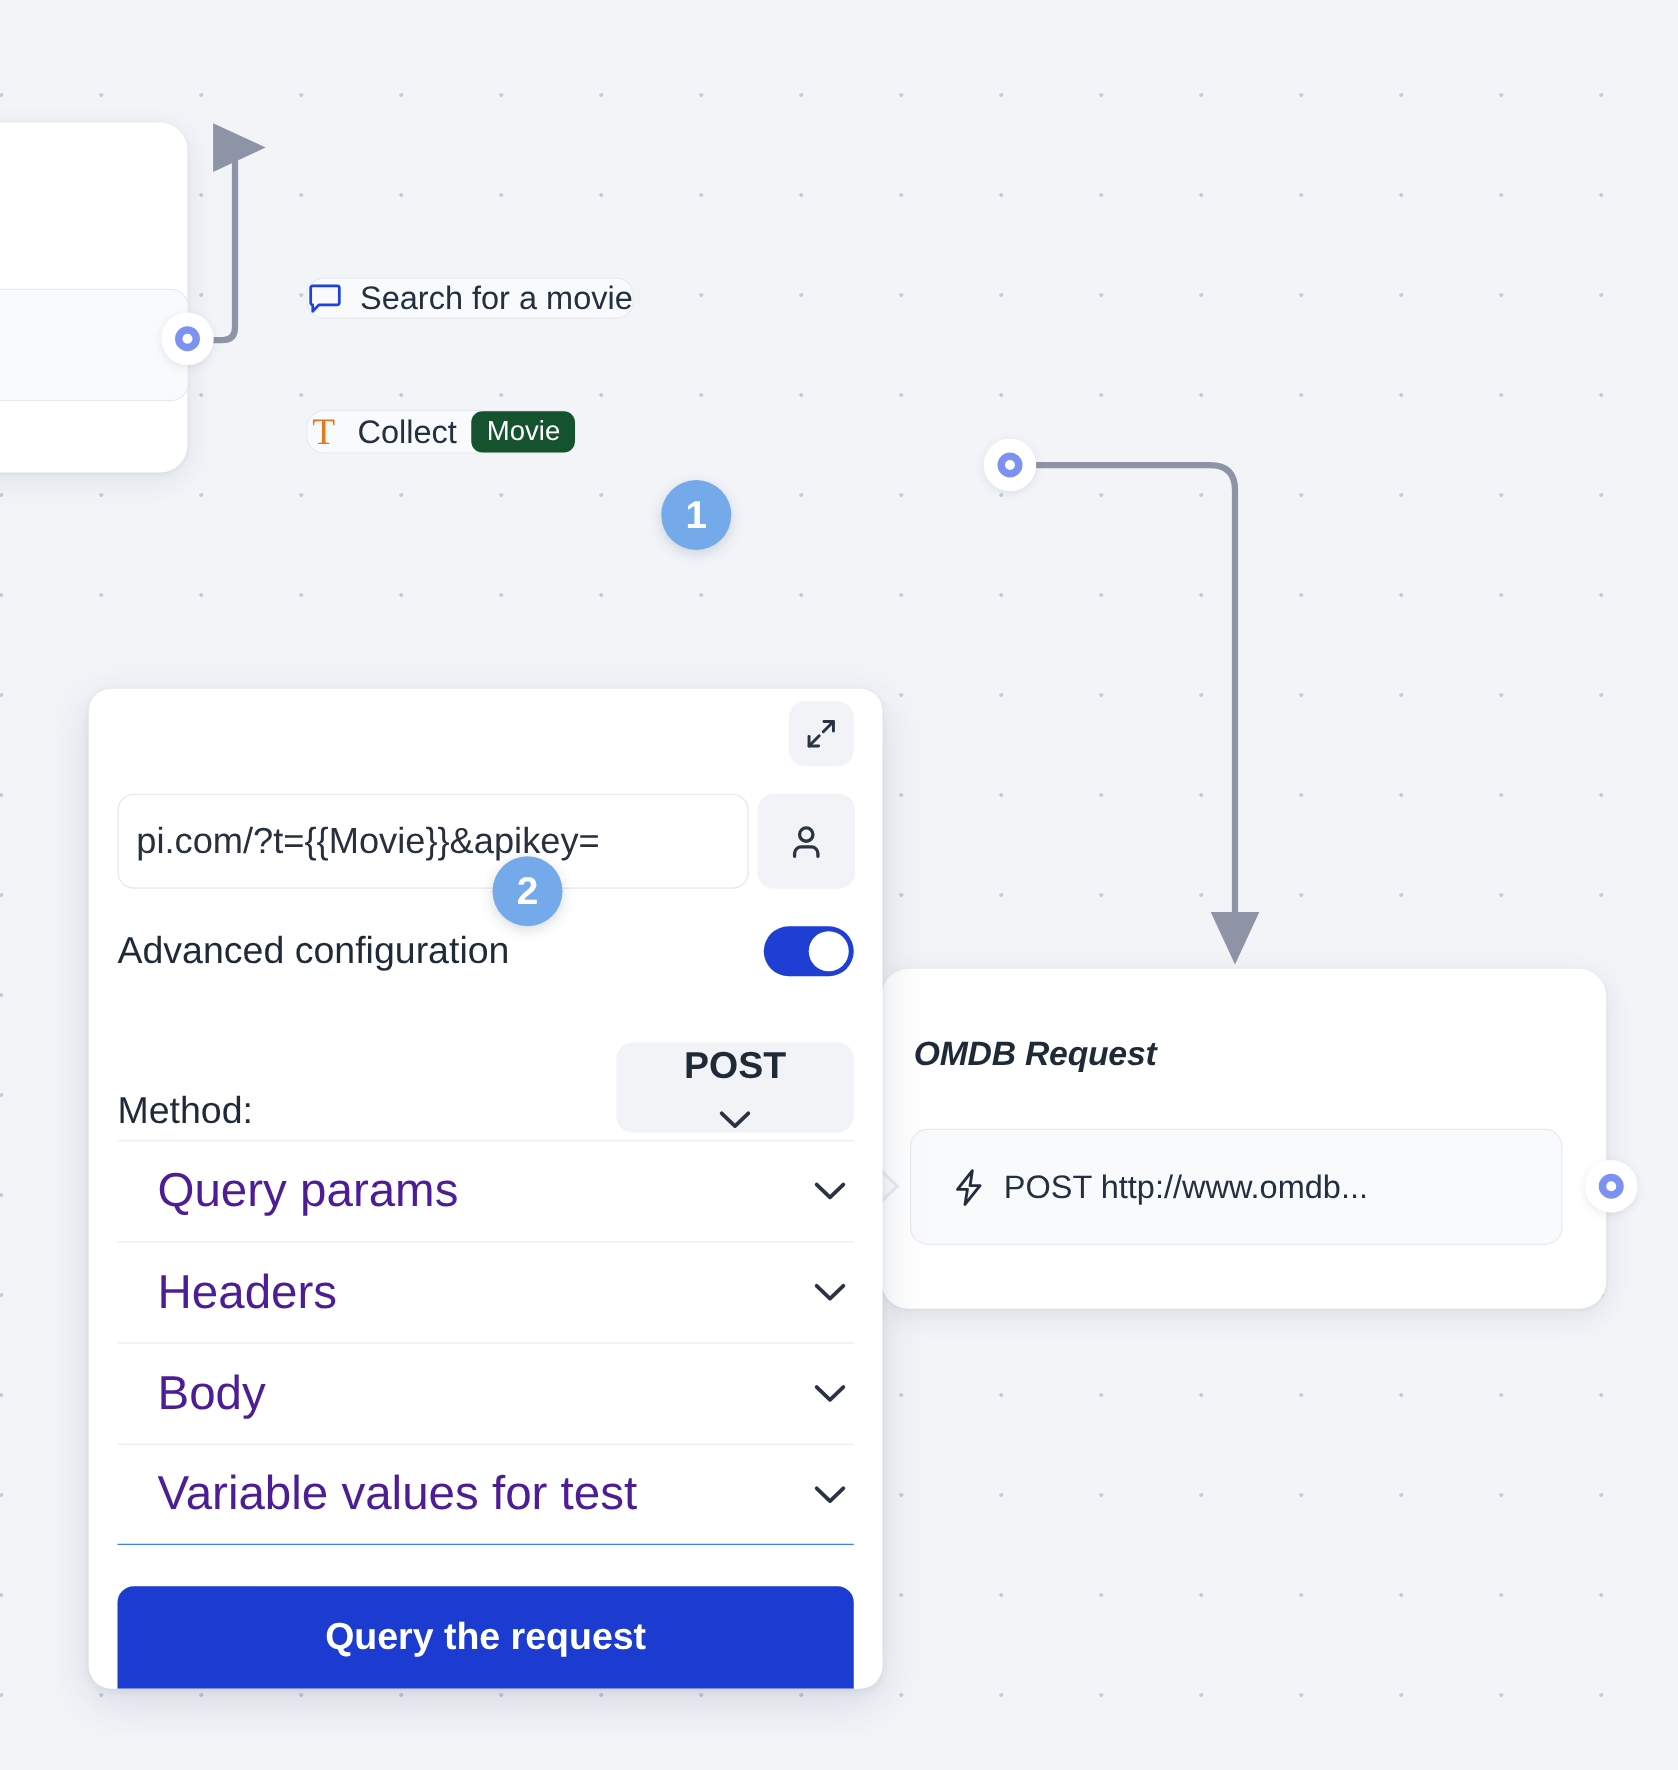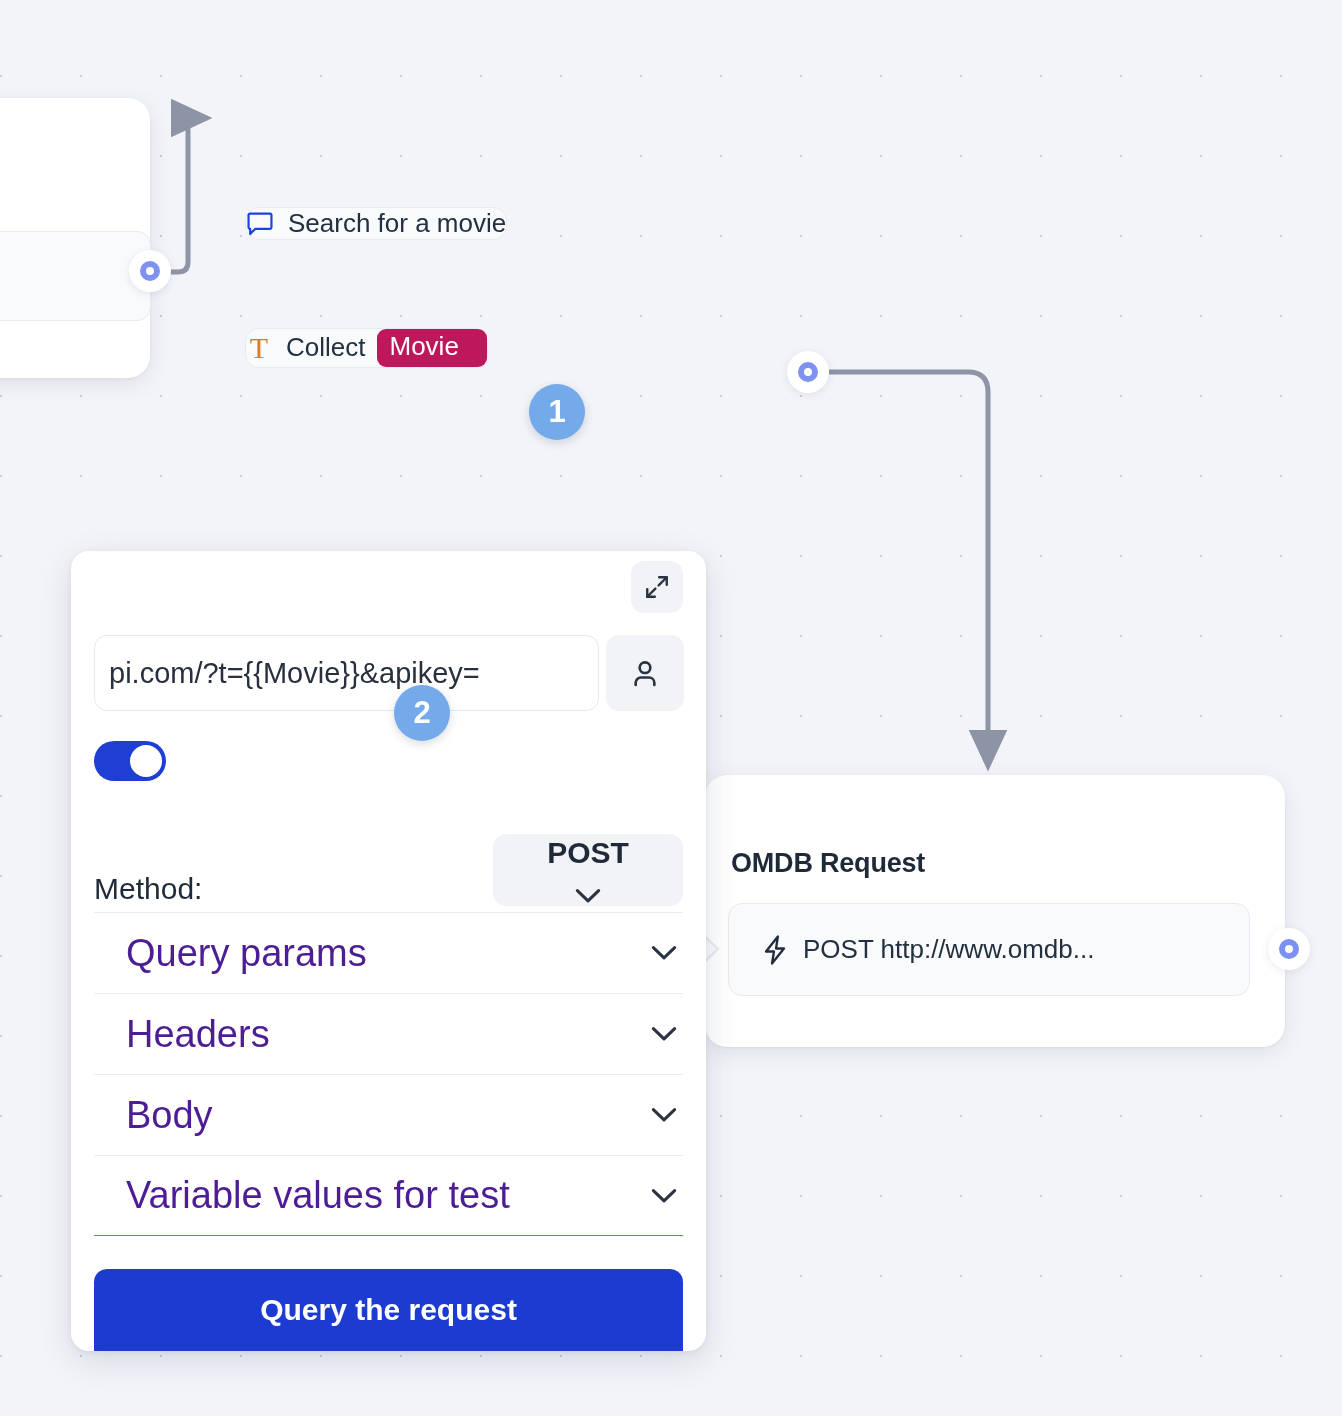--- a/index.html
+++ b/index.html
@@ -78,38 +78,38 @@
 
   
   #movie-card {
     left: 210px;
     top: 81px;
     width: 596px;
     height: 389px;
     padding: 30px 36px;
   }
   #movie-card .node-title { margin: 7px 0 0 9px; }
-  #row-search { position: absolute; left: 245px; top: 207px; }
+  #row-search { position: absolute; left: 245px; top: 222px; }
   #row-collect { position: absolute; left: 245px; top: 328px; }
 
   .icon-bubble { width: 28px; height: 24px; display:block; }
   .icon-t {
     font-family: "Liberation Serif", serif;
     font-size: 30px;
     color: #e07a21;
     line-height: 1;
     width: 26px;
     text-align: center;
   }
   .chip-var {
-    background: #be185d;
+    background: #14532d;
     color: #ffffff;
     border-radius: 9px;
-    padding: 3px 28px 5px 12px;
-    font-size: 26px;
+    padding: 3px 12px 5px 12px;
+    font-size: 22px;
     line-height: 1.15;
     display: inline-block;
   }
 
   
   #omdb-card {
     left: 705px;
     top: 775px;
     width: 580px;
     height: 272px;
@@ -337,21 +337,21 @@
 
   <div class="node-row" id="row-collect">
     <span class="icon-t">T</span>
     <span class="node-row-label">
       <span>Collect</span>
       <span class="chip-var">Movie</span>
     </span>
   </div>
 
   <div class="node-card" id="omdb-card"></div>
-  <div class="node-title" style="position:absolute;left:731px;top:848px;z-index:3;">OMDB Request</div>
+  <div class="node-title" style="position:absolute;left:731px;top:828px;z-index:3;font-style:italic;">OMDB Request</div>
 
   <svg class="row-notch" viewBox="0 0 22 38" fill="none">
     <path d="M1 1 L20 19 L1 37" stroke="#e9ecf2" stroke-width="2.5" fill="#fafbfd"></path>
   </svg>
 
   <div class="node-row" style="position:absolute;left:728px;top:903px;width:522px;height:93px;padding:0 32px;z-index:3;">
     <span>
       <svg class="icon-bolt" viewBox="0 0 22 26" fill="none">
         <path d="M13.5 1.3 L3.2 14.3 H10.1 L8.4 24.7 L18.8 11.7 H11.9 Z" stroke="#232c3c" stroke-width="2" stroke-linejoin="round"></path>
       </svg>
@@ -380,20 +380,21 @@
       <div class="url-input" title="Enter request URL">pi.com/?t={{Movie}}&amp;apikey=</div>
       <div class="user-btn">
         <svg width="32" height="32" viewBox="0 0 24 24" fill="none">
           <circle cx="12" cy="8" r="4" stroke="#2a3342" stroke-width="2"></circle>
           <path d="M5 21 v-1.6 a4 4 0 0 1 4 -4 h6 a4 4 0 0 1 4 4 V21" stroke="#2a3342" stroke-width="2" stroke-linecap="round"></path>
         </svg>
       </div>
     </div>
 
     <div class="adv-row">
+      <span class="adv-label">Advanced configuration</span>
       <span class="toggle"></span>
     </div>
 
     <div class="method-row">
       <span class="method-label">Method:</span>
       <span class="method-select">
         <span>POST</span>
         <svg class="chev" width="26" height="16" viewBox="0 0 22 13" fill="none">
           <path d="M2 2 L11 10.6 L20 2" stroke="#2a3342" stroke-width="2.6" stroke-linecap="round" stroke-linejoin="round"></path>
         </svg>

